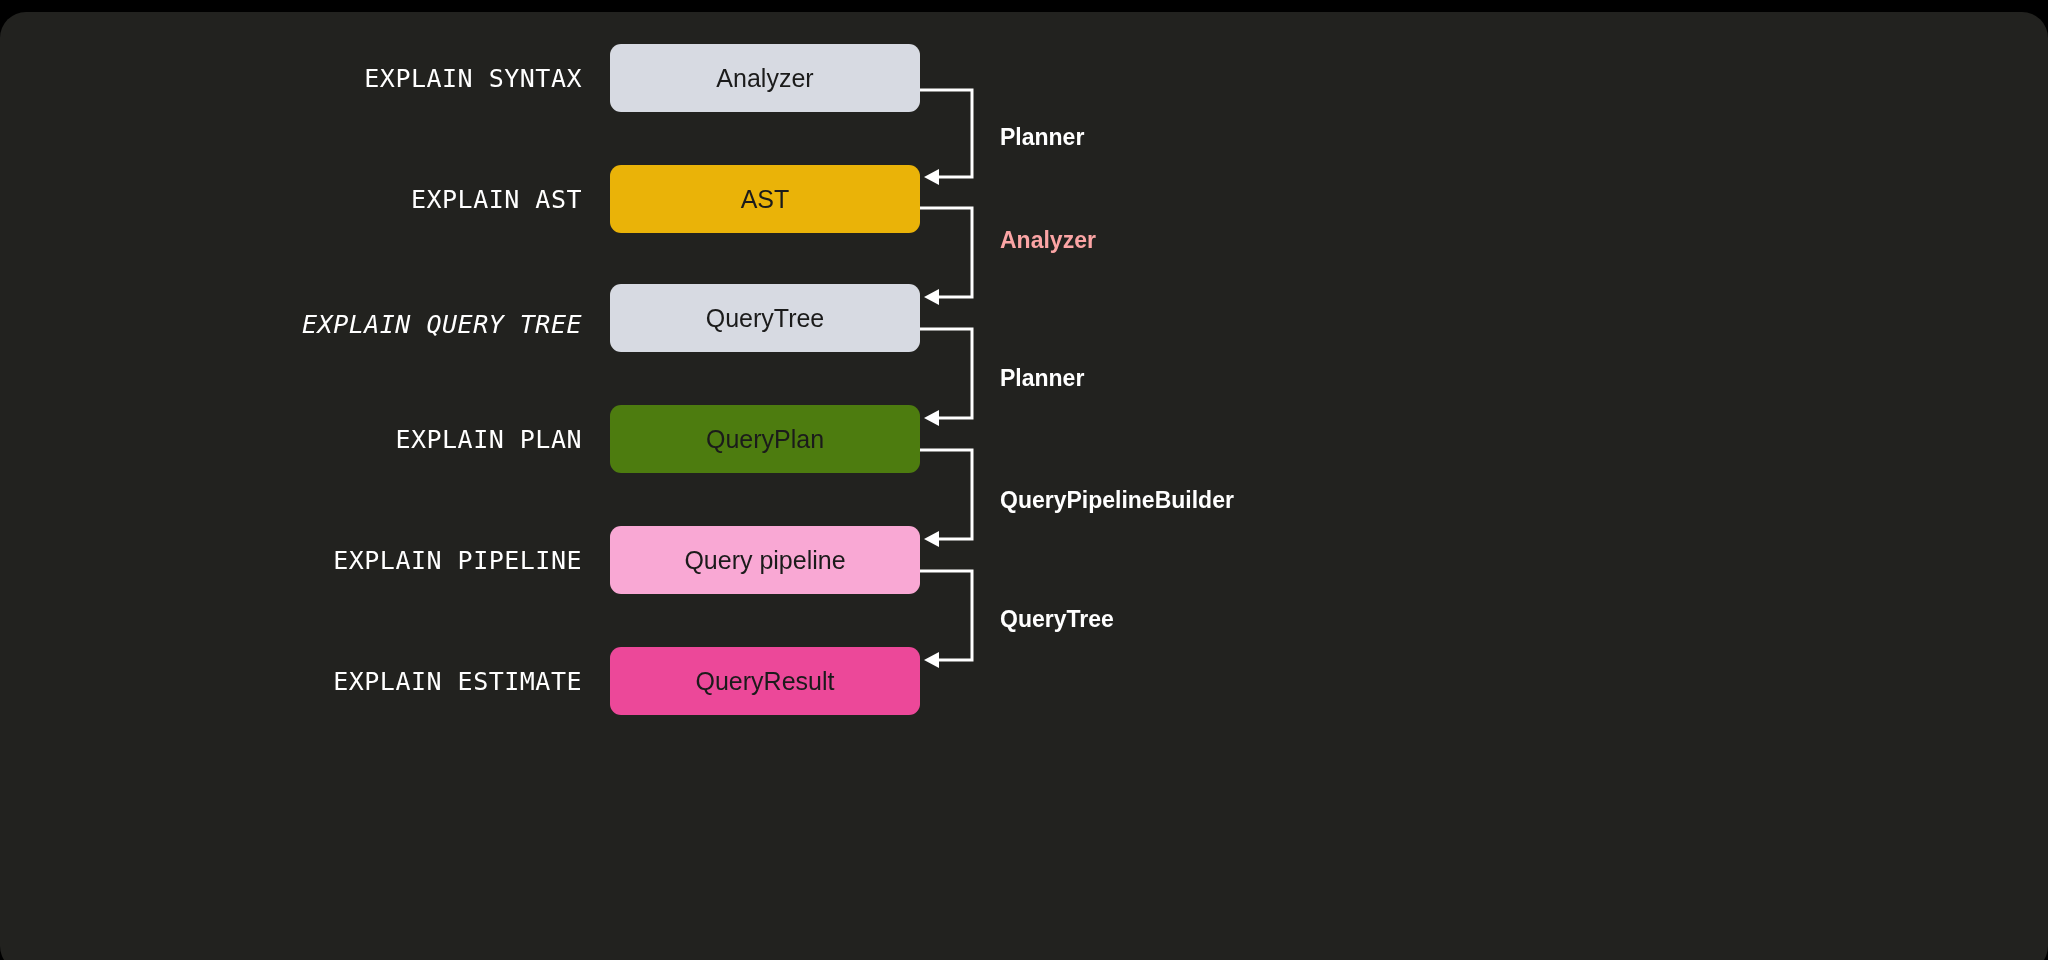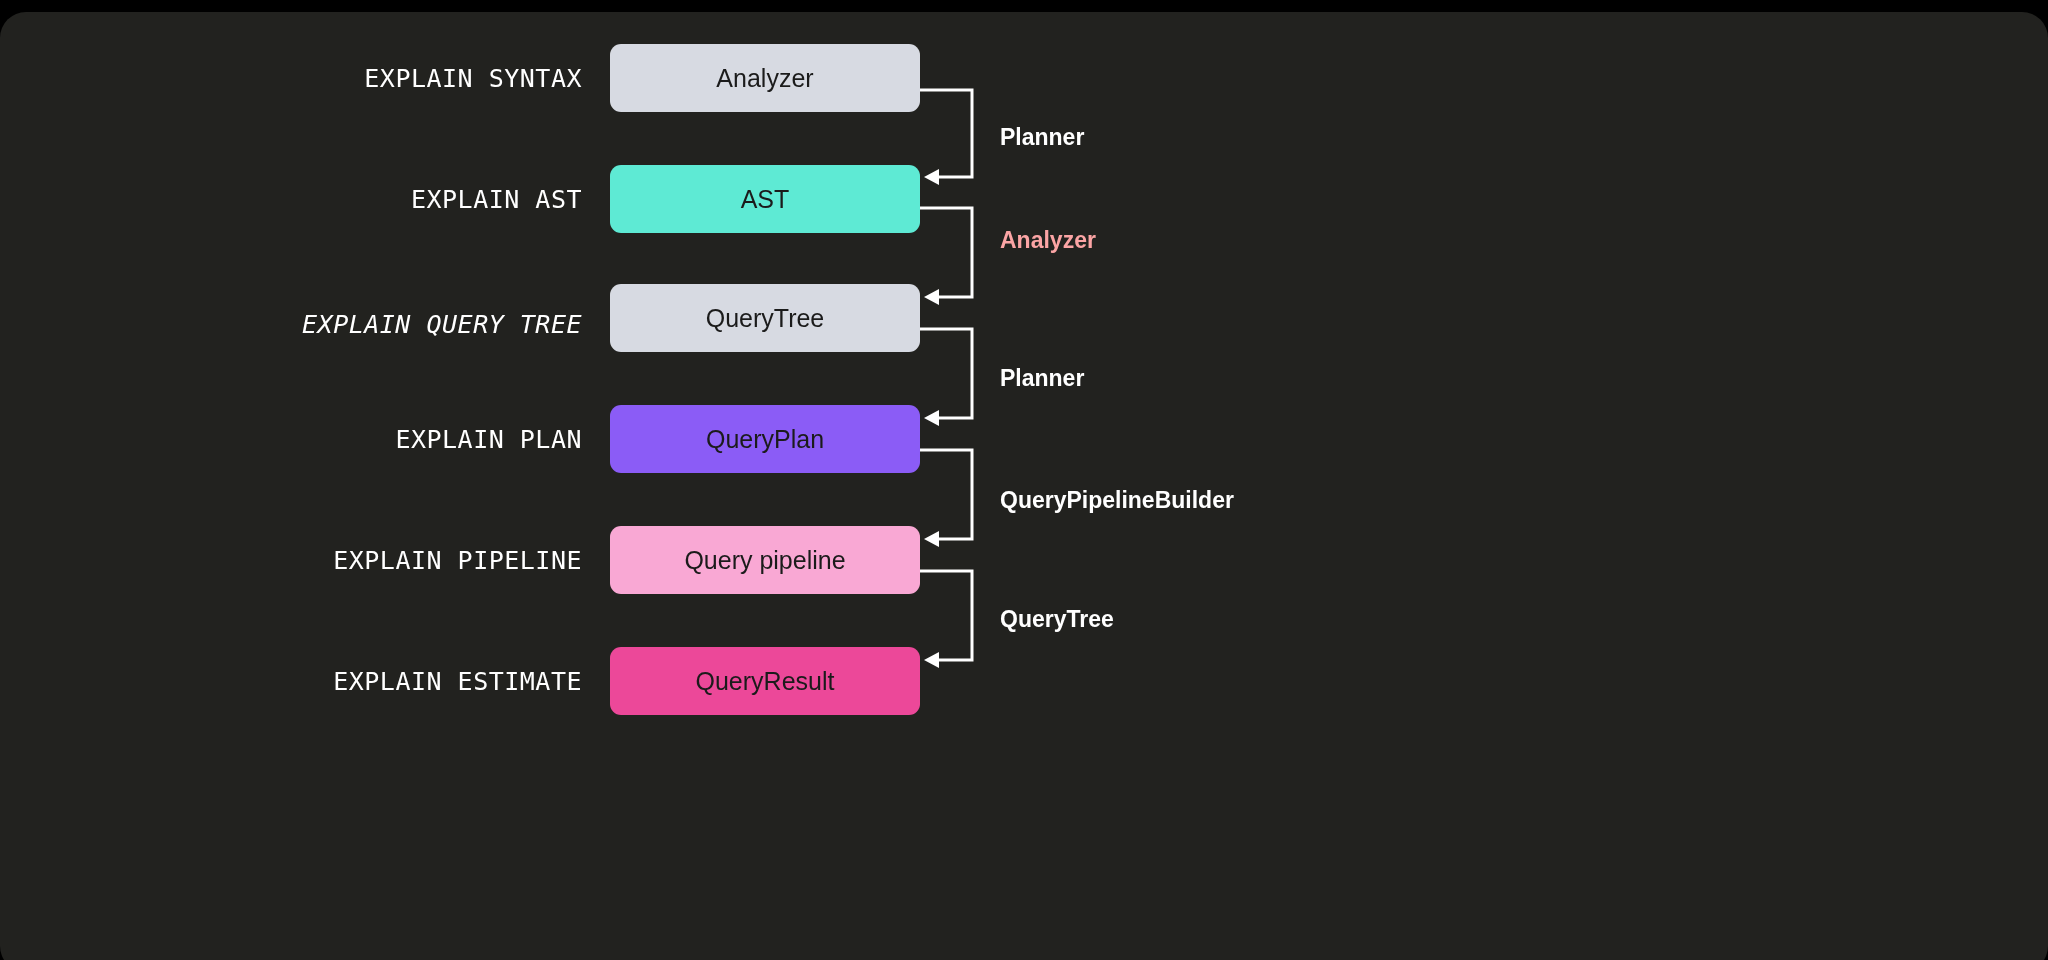--- a/index.html
+++ b/index.html
@@ -92,27 +92,27 @@
       <div class="explain-label" style="right: 1466px; top: 187px;">EXPLAIN AST</div>
       <div class="explain-label" style="right: 1466px; top: 312px; font-style: italic;">EXPLAIN QUERY TREE</div>
       <div class="explain-label" style="right: 1466px; top: 427px;">EXPLAIN PLAN</div>
       <div class="explain-label" style="right: 1466px; top: 548px;">EXPLAIN PIPELINE</div>
       <div class="explain-label" style="right: 1466px; top: 669px;">EXPLAIN ESTIMATE</div>
     </div>
   <div id="stage-boxes">
       <div class="stage-box" style="left: 610px; top: 32px; width: 310px; height: 68px; background: rgb(215, 218, 226);">
         <span class="stage-box-text" style="color: rgb(27, 27, 27);">Analyzer</span>
       </div>
-      <div class="stage-box" style="left: 610px; top: 153px; width: 310px; height: 68px; background: #5eead4;">
+      <div class="stage-box" style="left: 610px; top: 153px; width: 310px; height: 68px; background: #eab308;">
         <span class="stage-box-text" style="color: rgb(27, 27, 27);">AST</span>
       </div>
       <div class="stage-box" style="left: 610px; top: 272px; width: 310px; height: 68px; background: rgb(215, 218, 226);">
         <span class="stage-box-text" style="color: rgb(27, 27, 27);">QueryTree</span>
       </div>
-      <div class="stage-box" style="left: 610px; top: 393px; width: 310px; height: 68px; background: #8b5cf6;">
+      <div class="stage-box" style="left: 610px; top: 393px; width: 310px; height: 68px; background: #4d7c0f;">
         <span class="stage-box-text" style="color: rgb(27, 27, 27);">QueryPlan</span>
       </div>
       <div class="stage-box" style="left: 610px; top: 514px; width: 310px; height: 68px; background: #f9a8d4;">
         <span class="stage-box-text" style="color: rgb(27, 27, 27);">Query pipeline</span>
       </div>
       <div class="stage-box" style="left: 610px; top: 635px; width: 310px; height: 68px; background: #ec4899;">
         <span class="stage-box-text" style="color: rgb(27, 27, 27);">QueryResult</span>
       </div>
     </div>
   <div id="component-labels">

